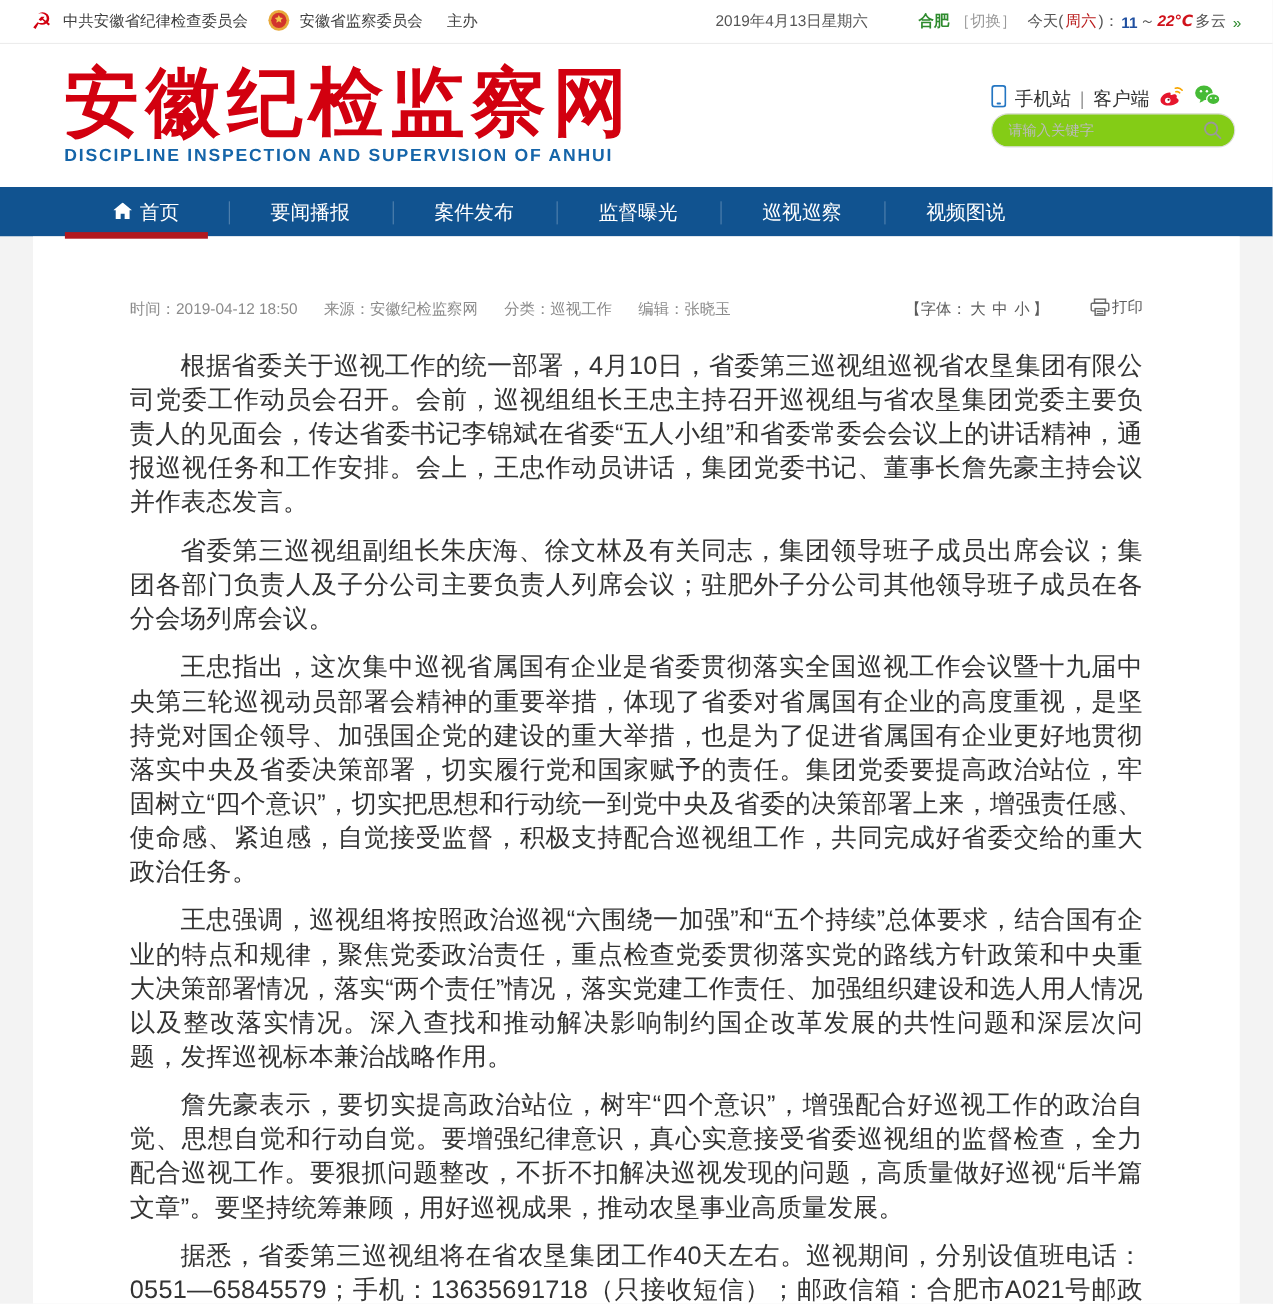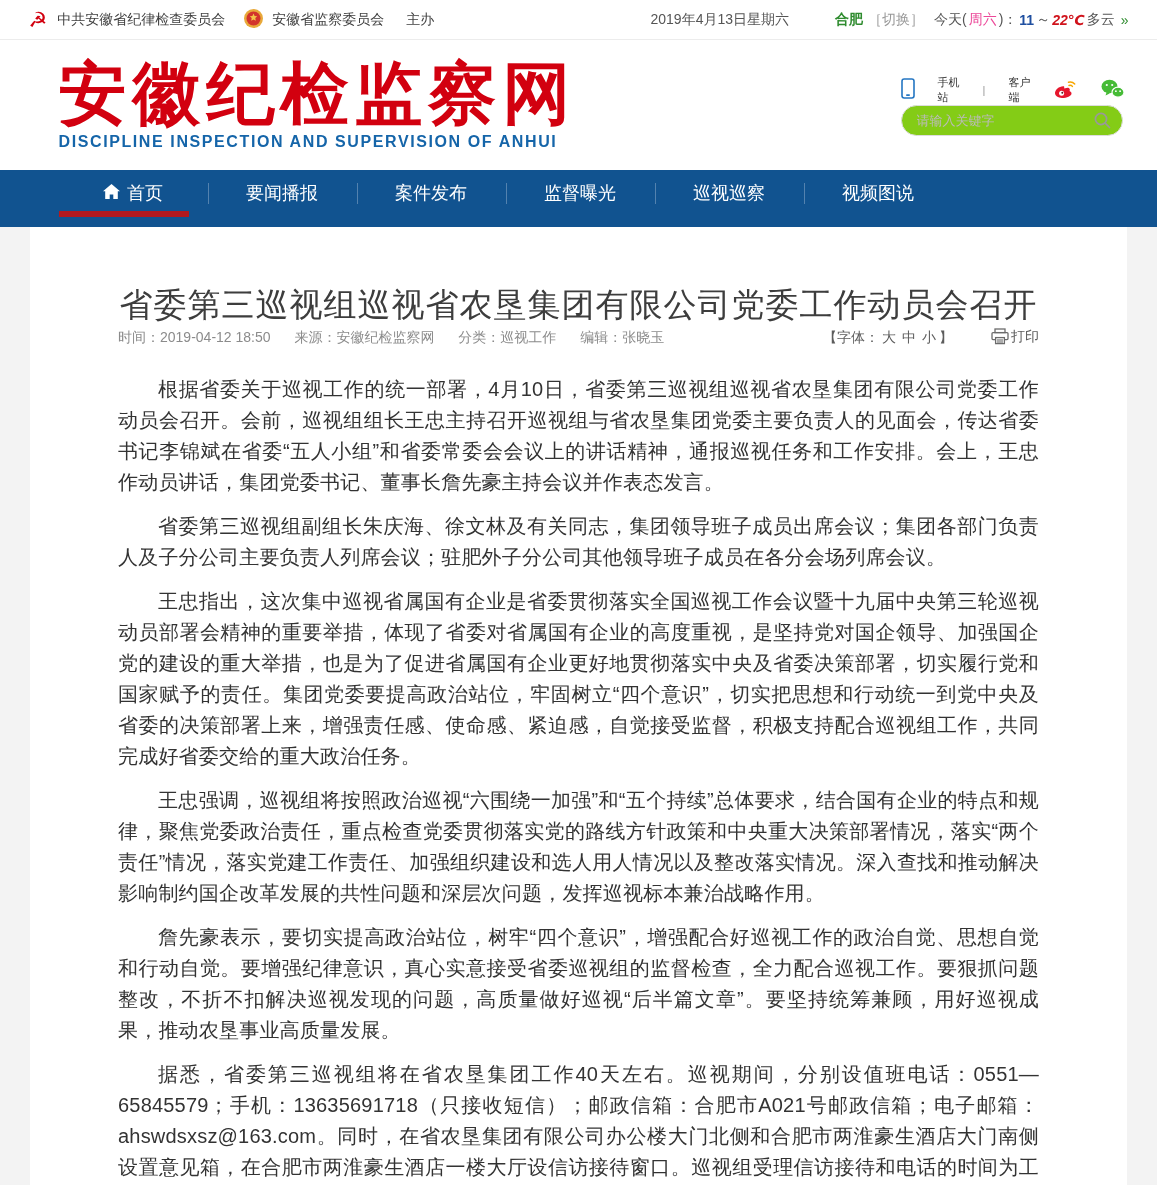--- a/index.html
+++ b/index.html
@@ -13,56 +13,56 @@
   .topbar { background:#fff; height:40px; border-bottom:1px solid #ececec; }
   .topbar-inner { width:1100px; margin:0 auto; height:100%; display:flex; align-items:center; justify-content:space-between; font-size:14px; color:#404040; }
   .topbar-left { display:flex; align-items:center; gap:8px; }
   .party-emblem { color:#d2000f; font-size:21px; line-height:1; margin-right:2px; }
   .org-name { margin-right:10px; }
   .host { margin-left:4px; }
   .topbar-right { display:flex; align-items:center; gap:46px; color:#555; }
   .weather { display:flex; align-items:center; gap:2px; font-size:14px; }
   .w-city { color:#2e8b2e; font-weight:bold; margin-right:3px; }
   .w-switch { color:#999; margin-right:8px; }
-  .w-weekday { color:#ec4899; }
+  .w-weekday { color:#b91c1c; }
   .w-low { color:#1f4fa0; font-weight:bold; }
   .w-high { color:#d0121b; font-weight:bold; font-style:italic; }
   .w-more { color:#2e8b2e; margin-left:4px; cursor:pointer; }
   
   .header { background:#fff; height:130px; }
   .header-inner { width:1100px; margin:0 auto; height:100%; display:flex; justify-content:space-between; align-items:center; }
   .logo-block { padding-left:30px; }
   .logo-cn { color:#d2000f; font-size:68px; font-weight:900; letter-spacing:6px; line-height:1.02; white-space:nowrap; }
   .logo-en { color:#1565a9; font-size:16px; font-weight:bold; letter-spacing:1.6px; margin-top:4px; white-space:nowrap; }
   .header-right { width:225px; margin-right:3px; }
-  .header-links { display:flex; align-items:center; gap:23px; font-size:11px; color:#333; }
+  .header-links { display:flex; align-items:center; gap:8px; font-size:17px; color:#333; }
   .hl-sep { color:#999; }
   .link-item { cursor:pointer; }
   .search-box { position:relative; width:222px; height:31px; border:1px solid #ddd; border-radius:16px; background:#84cc16; }
   .search-box input { border:none; outline:none; background:transparent; width:175px; height:29px; margin-left:15px; font-size:13px; color:#555; font-family:inherit; }
   .search-box input::placeholder { color:#bbb; }
   .search-btn { position:absolute; right:10px; top:5px; cursor:pointer; }
   
-  .nav { background:#115390; height:57px; }
+  .nav { background:#115390; height:45px; }
   .nav-inner { width:1100px; margin:0 auto; display:flex; padding-left:30px; }
   .nav-item { position:relative; width:149px; height:47px; line-height:47px; text-align:center; color:#fff; font-size:18px; cursor:pointer; display:flex; align-items:center; justify-content:center; gap:7px; }
   .nav-item:not(:first-child)::before { content:""; position:absolute; left:0; top:13px; width:1px; height:21px; background:rgba(255,255,255,.28); }
   .nav-item .redbar { position:absolute; left:0; bottom:0; width:130px; height:6px; background:#b2191f; display:none; }
   .nav-item.active .redbar { display:block; }
   
   .main { background:#f3f3f3; }
   .article { width:1097px; margin:0 auto; background:#fff; min-height:968px; padding:56px 88px 40px 88px; }
   .article-title { font-size:33px; font-weight:400; color:#3d3d3d; text-align:center; letter-spacing:1px; line-height:1.35; }
   .meta-row { display:flex; justify-content:space-between; align-items:center; font-size:14px; color:#8b8b8b; }
   .meta-left .meta-group { margin-right:20px; }
   .meta-right { display:flex; align-items:center; gap:38px; color:#5c5c5c; }
   .font-widget span.size-opt { cursor:pointer; margin:0 3px; }
   .print-btn { display:flex; align-items:flex-start; gap:2px; cursor:pointer; color:#5c5c5c; }
   .article-body { margin-top:26px; }
-  .article-body p { font-size:20px; line-height:31px; color:#333; text-align:justify; text-indent:2em; margin-bottom:13px; letter-spacing:0.2px; }
+  .article-body p { font-size:23px; line-height:31px; color:#333; text-align:justify; text-indent:2em; margin-bottom:13px; letter-spacing:0.2px; }
 </style>
 </head>
 <body>
 
 <div class="topbar">
   <div class="topbar-inner">
     <div class="topbar-left">
       <span class="party-emblem">☭</span>
       <span class="org-name">中共安徽省纪律检查委员会</span>
       <span>
@@ -168,21 +168,20 @@
         <span>巡视巡察</span>
       </div>
     <div class="nav-item">
         <span>视频图说</span>
       </div>
   </div>
 </nav>
 
 <div class="main">
   <div class="article">
-    <h1 class="article-title">省委第三巡视组巡视省农垦集团有限公司党委工作动员会召开</h1>
 
     <div class="meta-row">
       <div class="meta-left">
         <span class="meta-group"><span>时间：</span><span>2019-04-12 18:50</span></span>
         <span class="meta-group"><span>来源：</span><span>安徽纪检监察网</span></span>
         <span class="meta-group"><span>分类：</span><span>巡视工作</span></span>
         <span class="meta-group"><span>编辑：</span><span>张晓玉</span></span>
       </div>
       <div class="meta-right">
         <span class="font-widget">

